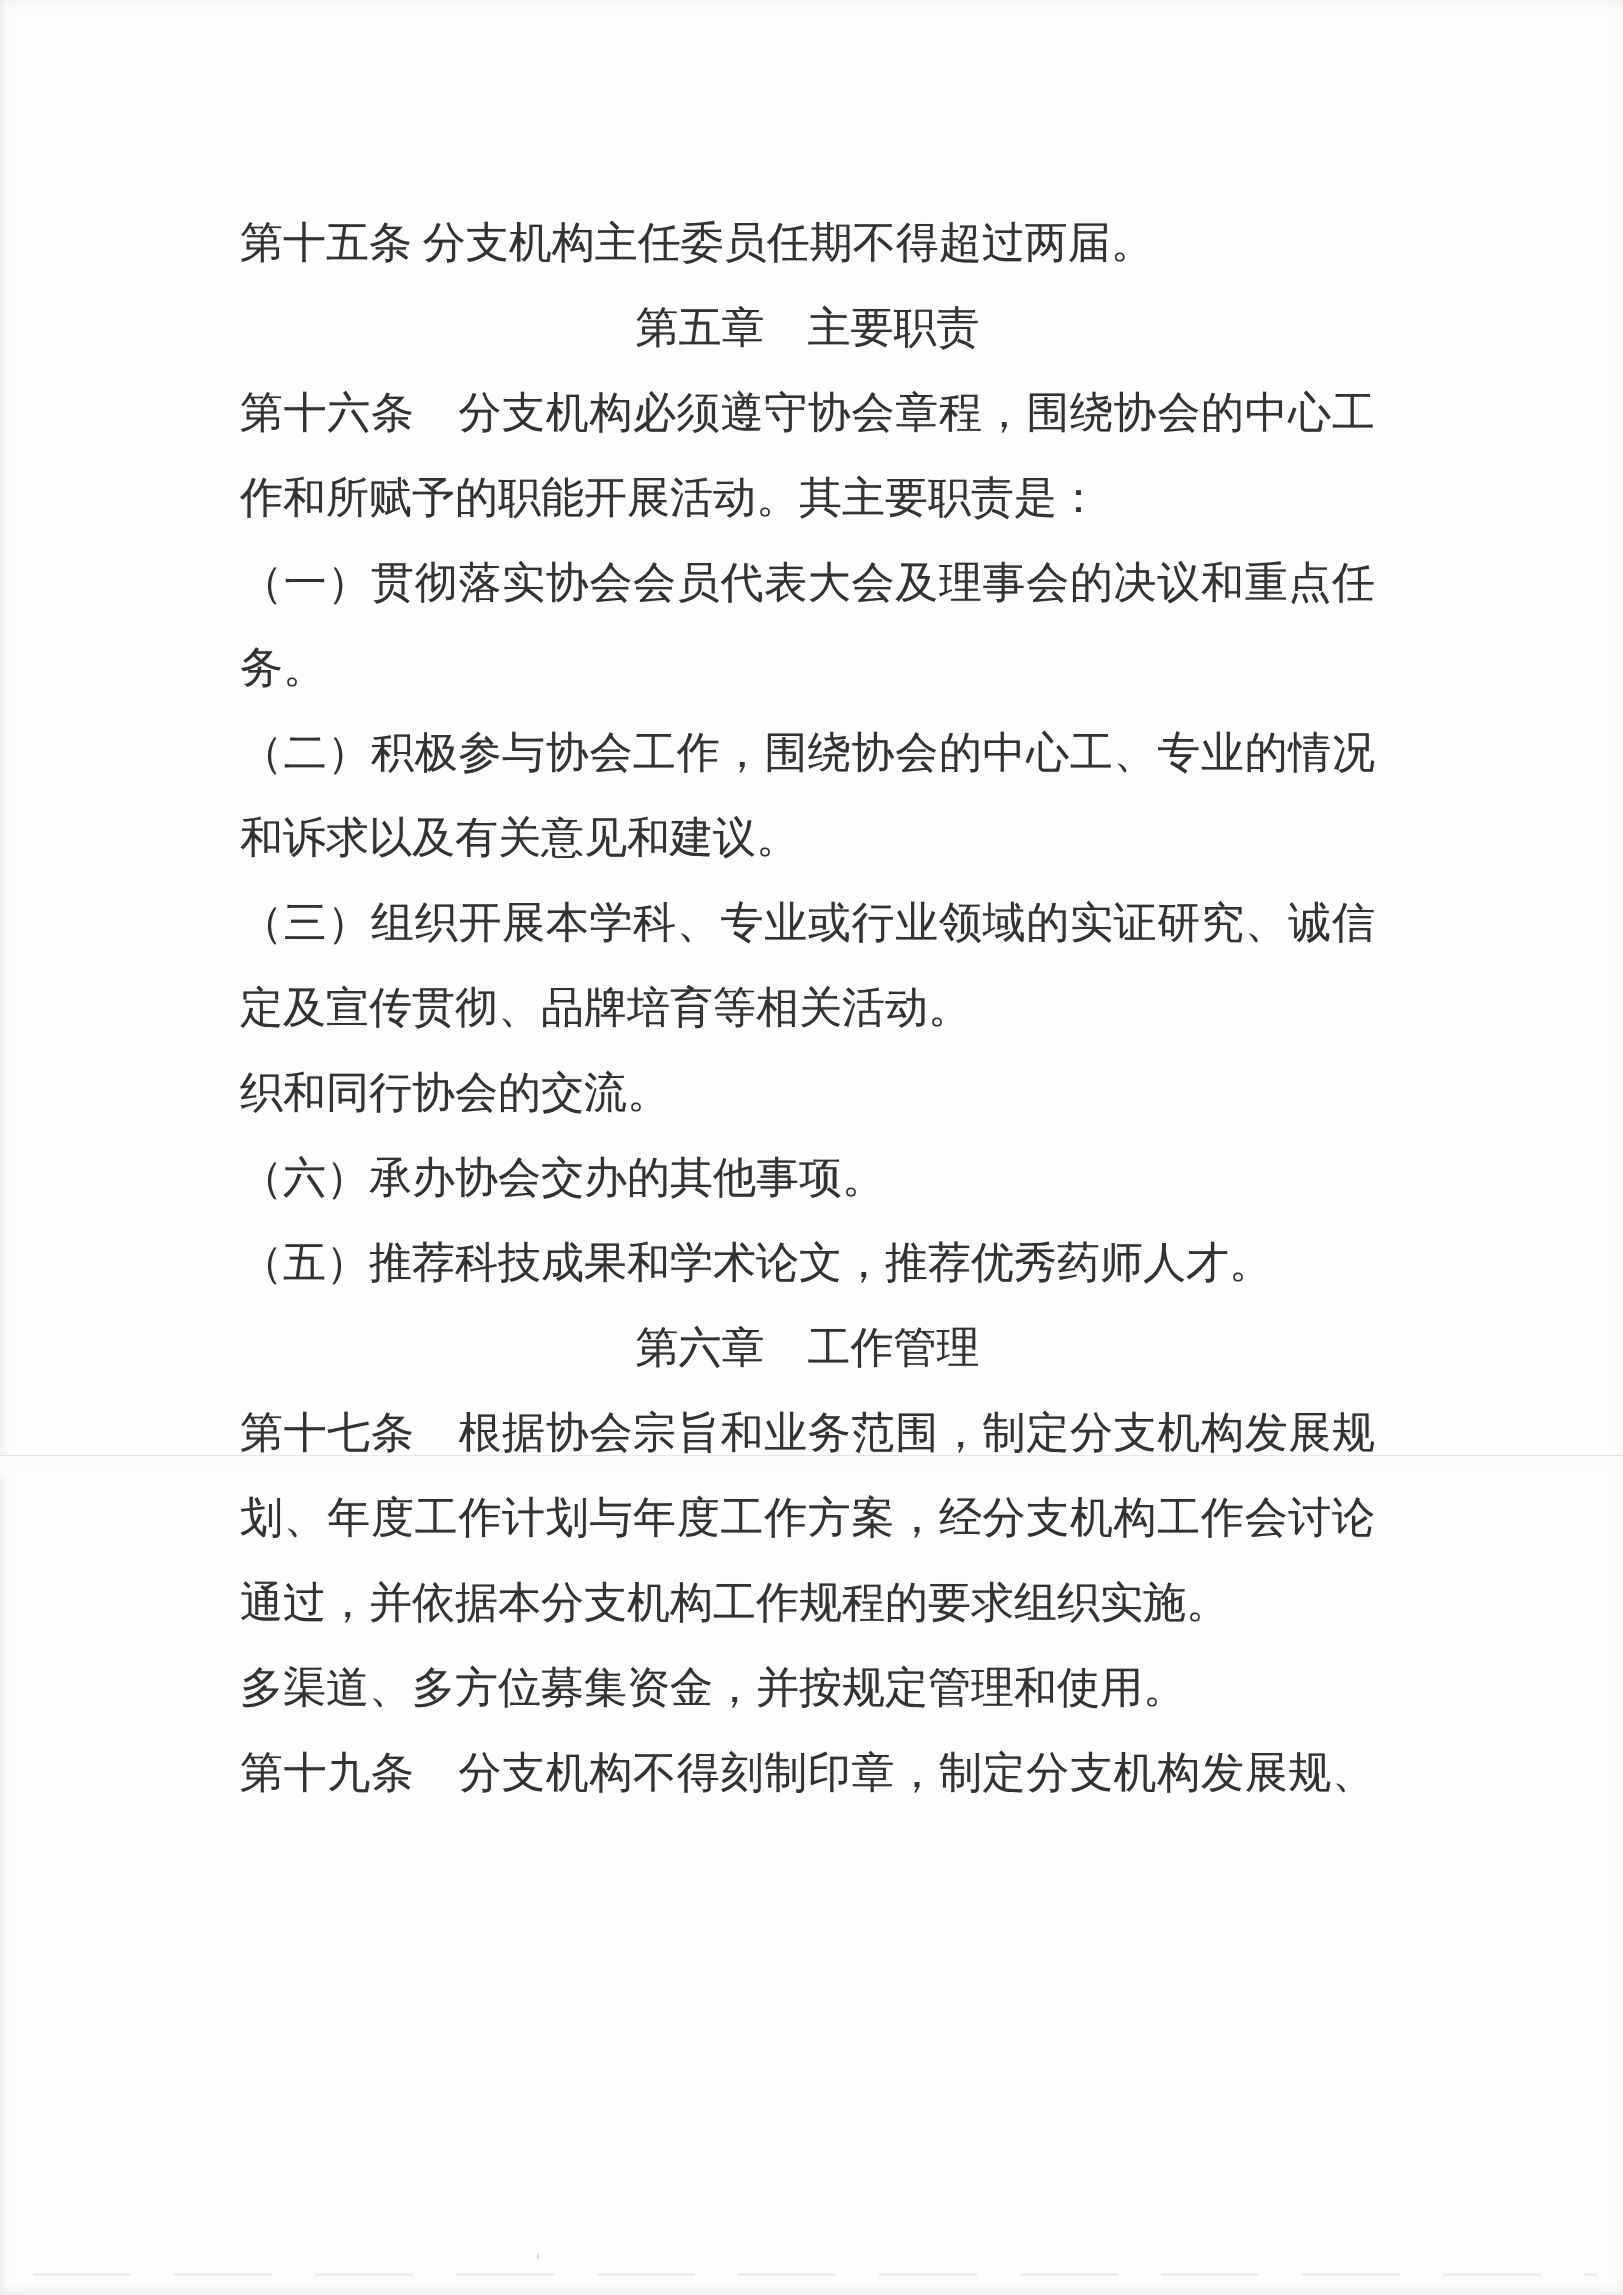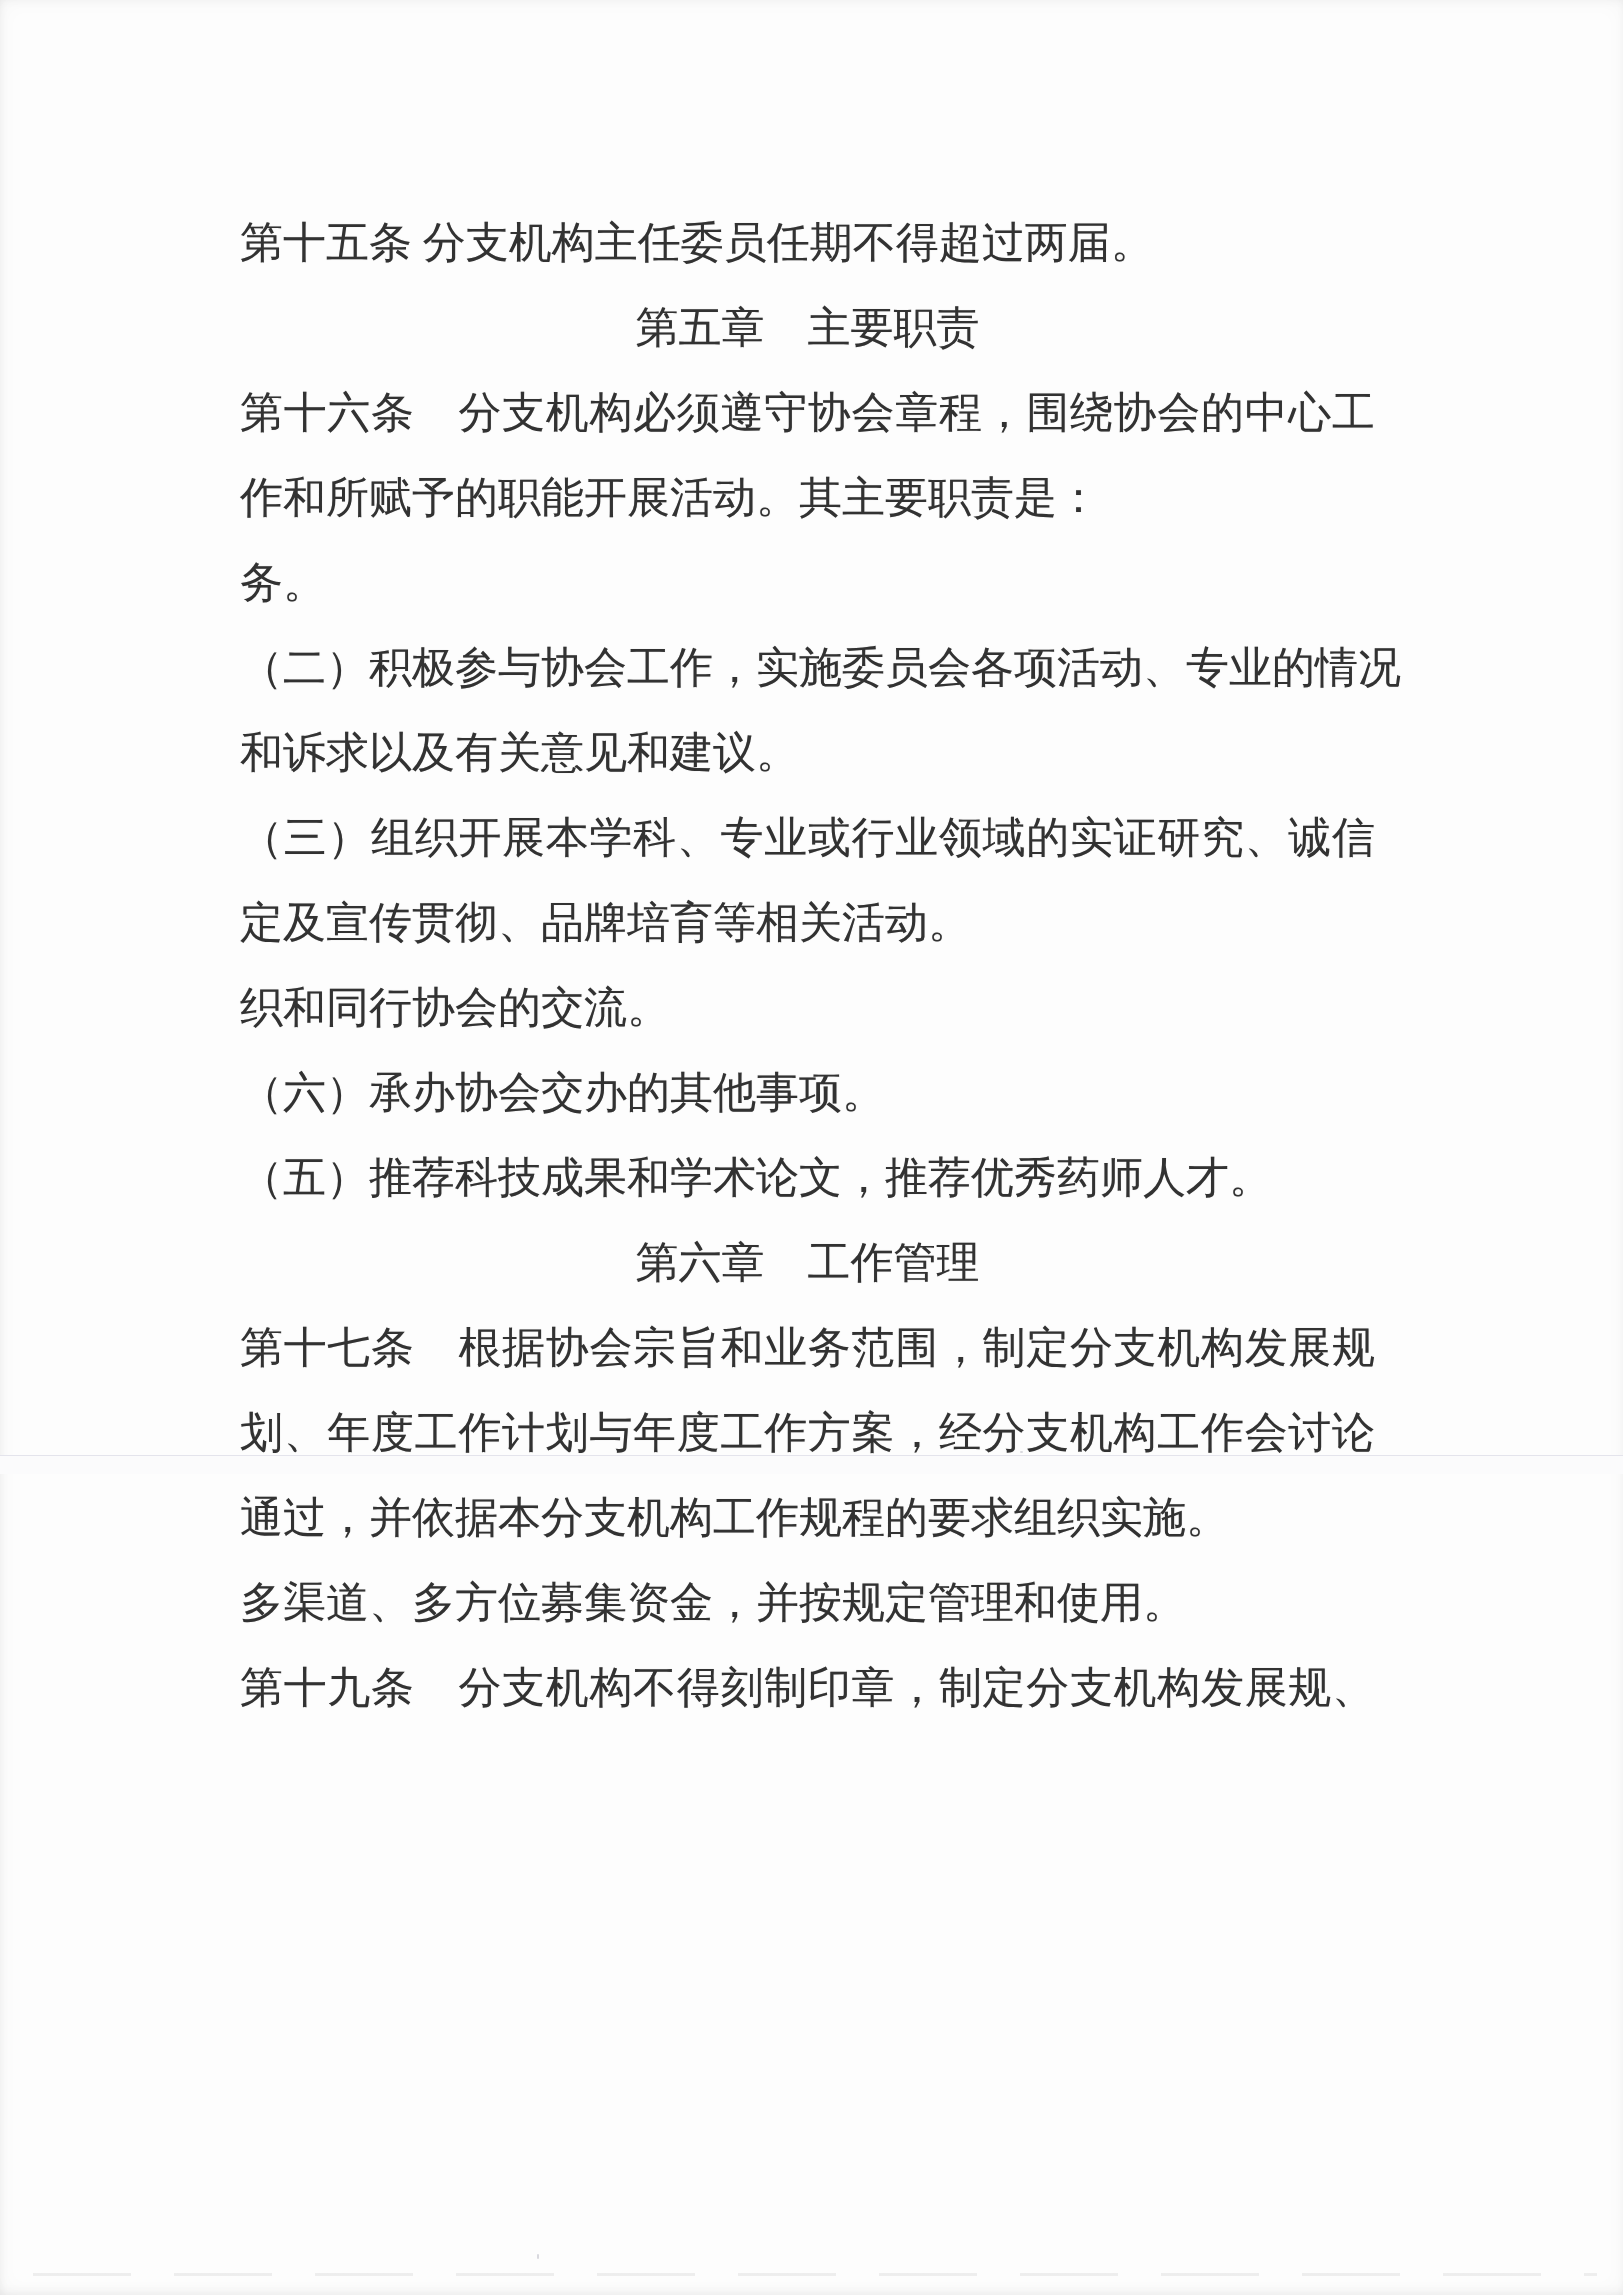--- a/index.html
+++ b/index.html
@@ -95,22 +95,23 @@
 </style>
 </head>
 <body>
 
 <div id="page">
   <div id="doc">
       <div class="line">第十五条 分支机构主任委员任期不得超过两届。</div>
       <div class="line c">第五章　主要职责</div>
       <div class="line j">第十六条　分支机构必须遵守协会章程，围绕协会的中心工</div>
       <div class="line">作和所赋予的职能开展活动。其主要职责是：</div>
+      <div class="line j">（一）贯彻落实协会会员代表大会及理事会的决议和重点任</div>
       <div class="line">务。</div>
-      <div class="line j">（二）积极参与协会工作，实施委员会各项活动、专业的情况</div>
+      <div class="line j">（二）积极参与协会工作，围绕协会的中心工、专业的情况</div>
       <div class="line">和诉求以及有关意见和建议。</div>
       <div class="line j">（三）组织开展本学科、专业或行业领域的实证研究、诚信</div>
       <div class="line">定及宣传贯彻、品牌培育等相关活动。</div>
       <div class="line">织和同行协会的交流。</div>
       <div class="line">（六）承办协会交办的其他事项。</div>
       <div class="line">（五）推荐科技成果和学术论文，推荐优秀药师人才。</div>
       <div class="line c">第六章　工作管理</div>
       <div class="line j">第十七条　根据协会宗旨和业务范围，制定分支机构发展规</div>
       <div class="line j">划、年度工作计划与年度工作方案，经分支机构工作会讨论</div>
       <div class="line">通过，并依据本分支机构工作规程的要求组织实施。</div>

